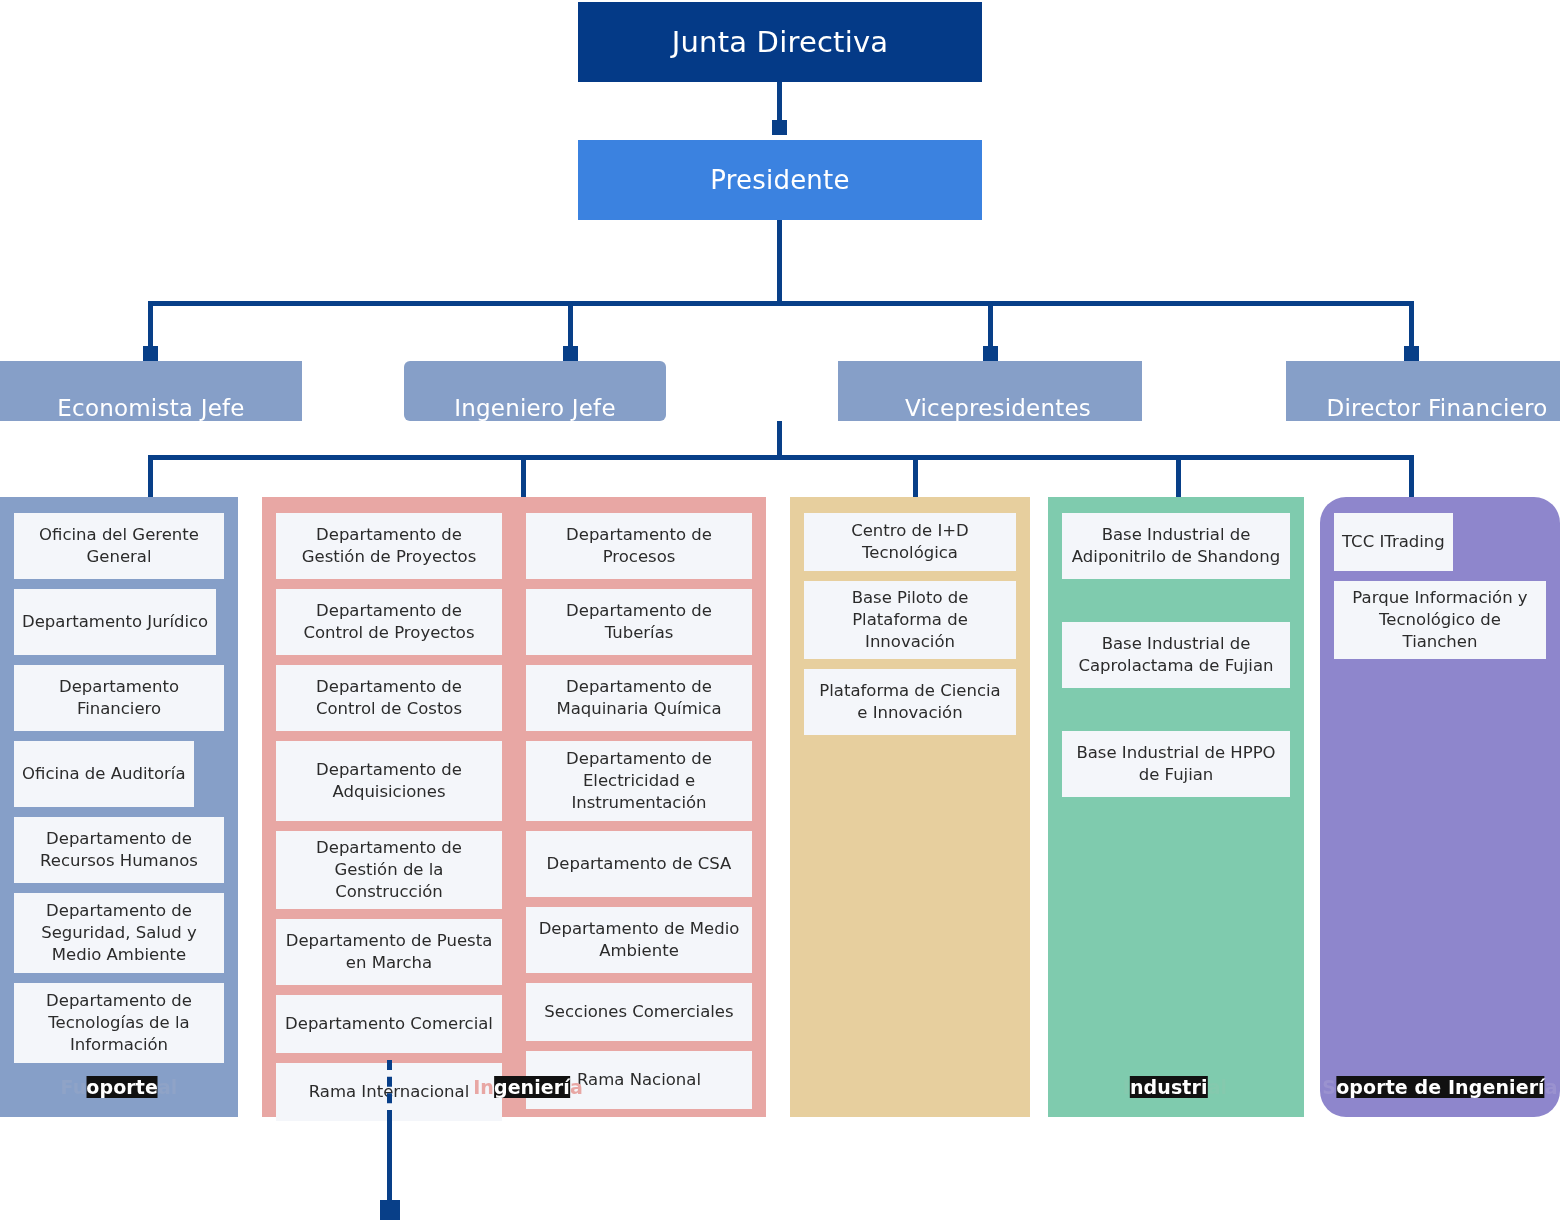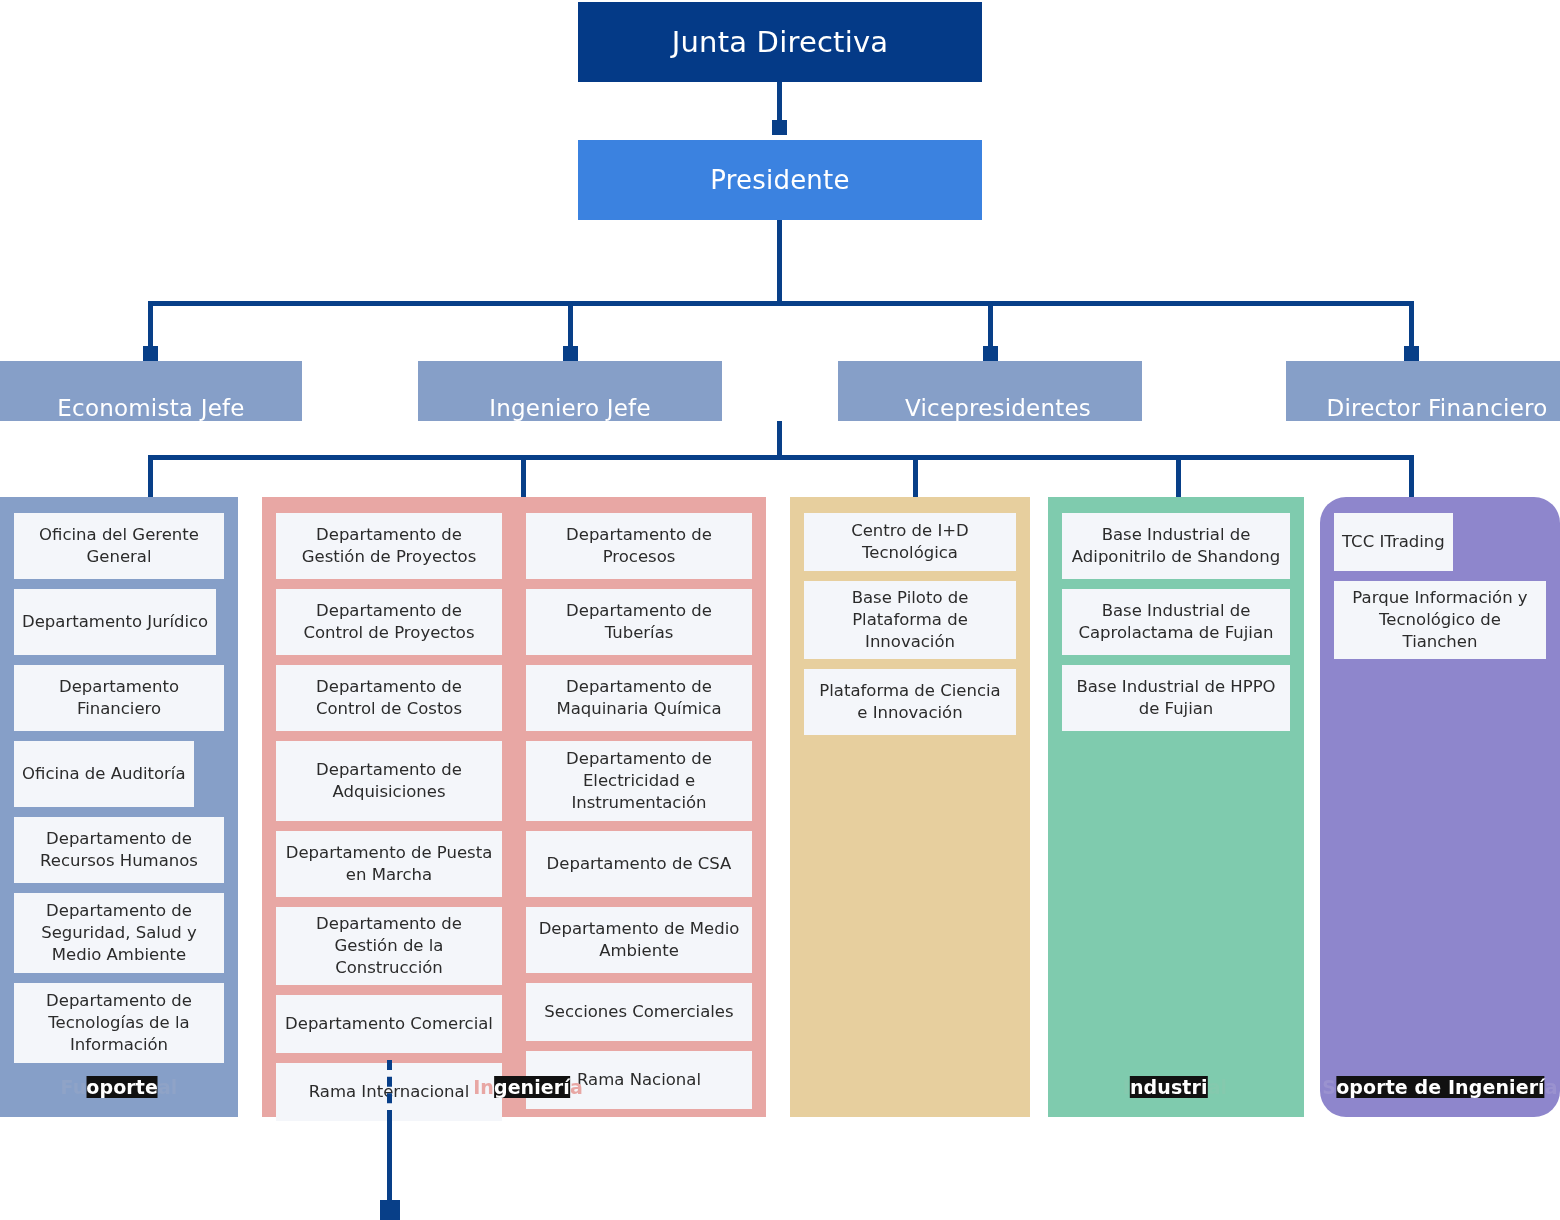--- a/index.html
+++ b/index.html
@@ -135,21 +135,21 @@
   <div class="line v" style="left:568px; top:301px; height:60px;"></div>
   <div class="cap" style="left:563px; top:346px;"></div>
   <div class="line v" style="left:988px; top:301px; height:60px;"></div>
   <div class="cap" style="left:983px; top:346px;"></div>
   <div class="line v" style="left:1409px; top:301px; height:60px;"></div>
   <div class="cap" style="left:1404px; top:346px;"></div>
 
   <div class="topbox l3" style="left:0px; top:361px; width:302px; height:60px; background:#869fc8;">
     <span>Economista Jefe</span>
   </div>
-  <div class="topbox l3" style="left:418px; top:361px; width:304px; height:60px; background:#869fc8;">
+  <div class="topbox l3" style="left:404px; top:361px; width:262px; height:60px; background:#869fc8;border-radius:6px;">
     <span>Ingeniero Jefe</span>
   </div>
   <div class="topbox l3" style="left:838px; top:361px; width:304px; height:60px; background:#869fc8;padding-left:16px;">
     <span>Vicepresidentes</span>
   </div>
   <div class="topbox l3" style="left:1258px; top:361px; width:302px; height:60px; background:#869fc8;margin-left:28px;">
     <span>Director Financiero</span>
   </div>
 
   <div class="line v" style="left:777px; top:421px; height:36px;"></div>
@@ -172,22 +172,22 @@
   <div class="caption" style="left:119px; top:1076px;">
     <span class="dim-blue">Fu</span><span class="sel">oporte</span><span class="dim-blue">al</span>
   </div>
 
   <div class="col split" style="left:262px; top:497px; width:504px; height:620px; background:#e8a7a4;">
     <div class="subcol">
       <div class="card h2">Departamento de Gestión de Proyectos</div>
       <div class="card h2">Departamento de Control de Proyectos</div>
       <div class="card h2">Departamento de Control de Costos</div>
       <div class="card h3">Departamento de Adquisiciones</div>
+      <div class="card h2">Departamento de Gestión de la Construcción</div>
       <div class="card h2">Departamento de Puesta en Marcha</div>
-      <div class="card h2">Departamento de Gestión de la Construcción</div>
       <div class="card h1">Departamento Comercial</div>
       <div class="card h1">Rama Internacional</div>
     </div>
     <div class="subcol">
       <div class="card h2">Departamento de Procesos</div>
       <div class="card h2">Departamento de Tuberías</div>
       <div class="card h2">Departamento de Maquinaria Química</div>
       <div class="card h3">Departamento de Electricidad e Instrumentación</div>
       <div class="card h2">Departamento de CSA</div>
       <div class="card h2">Departamento de Medio Ambiente</div>
@@ -202,21 +202,21 @@
   <div class="dashline" style="left:387px; top:1060px; height:60px;"></div>
   <div class="line v" style="left:387px; top:1118px; height:82px;"></div>
   <div class="cap" style="left:380px; top:1200px; width:20px; height:20px;"></div>
 
   <div class="col" style="left:790px; top:497px; width:240px; height:620px; background:#e7cf9e;">
     <div class="card h1">Centro de I+D Tecnológica</div>
     <div class="card h2">Base Piloto de Plataforma de Innovación</div>
     <div class="card h2">Plataforma de Ciencia e Innovación</div>
   </div>
 
-  <div class="col" style="left:1048px; top:497px; width:256px; height:620px; background:#7fcbae;">
+  <div class="col" style="left:1048px; top:497px; width:256px; height:620px; background:#7fcbae;gap:33px;">
     <div class="card h2">Base Industrial de Adiponitrilo de Shandong</div>
     <div class="card h2">Base Industrial de Caprolactama de Fujian</div>
     <div class="card h2">Base Industrial de HPPO de Fujian</div>
   </div>
   <div class="caption" style="left:1175px; top:1076px;">
     <span class="dim-green">I</span><span class="sel">ndustri</span><span class="dim-green">al</span>
   </div>
 
   <div class="col" style="left:1320px; top:497px; width:240px; height:620px; background:#8e86cc;border-radius:26px;">
     <div class="card h1">TCC ITrading</div>

